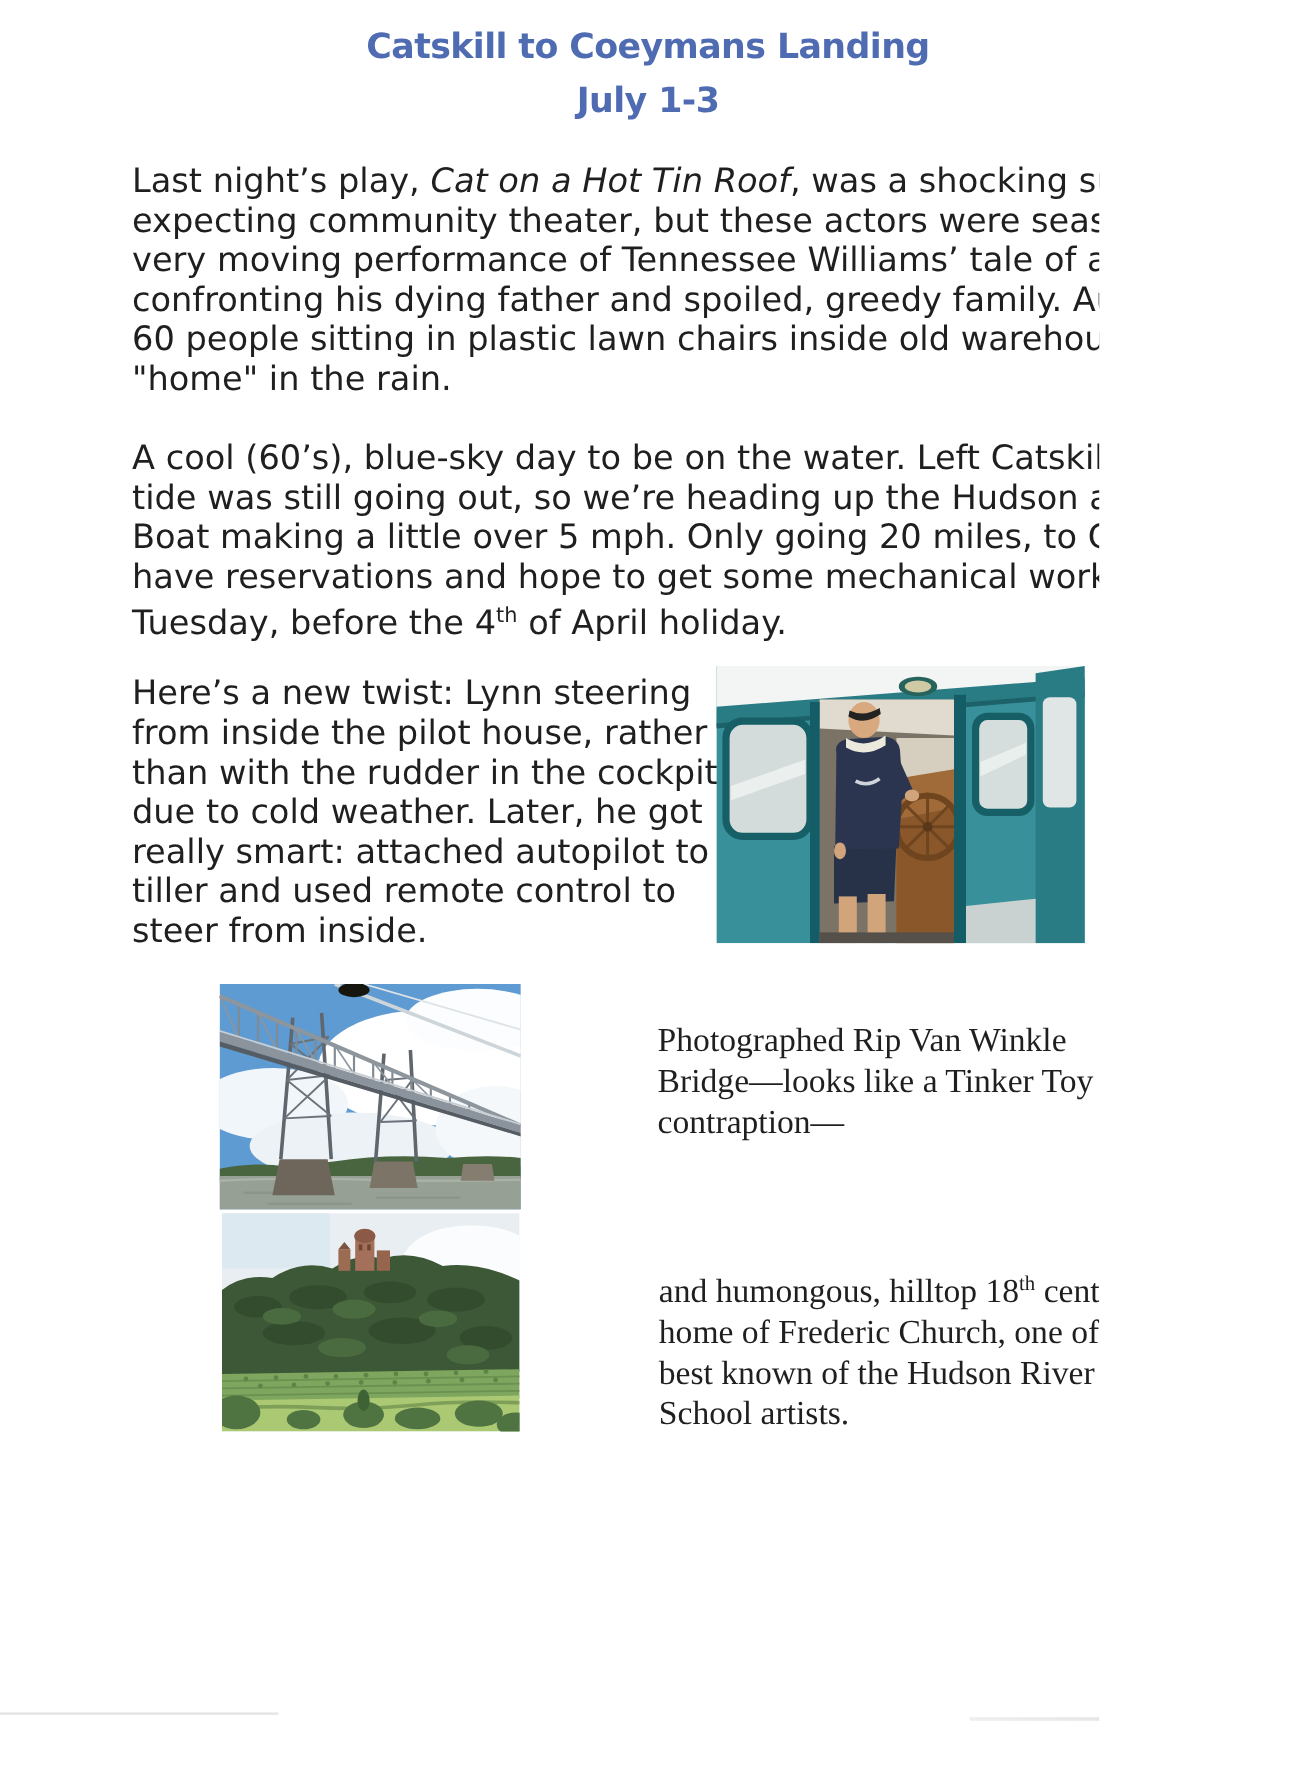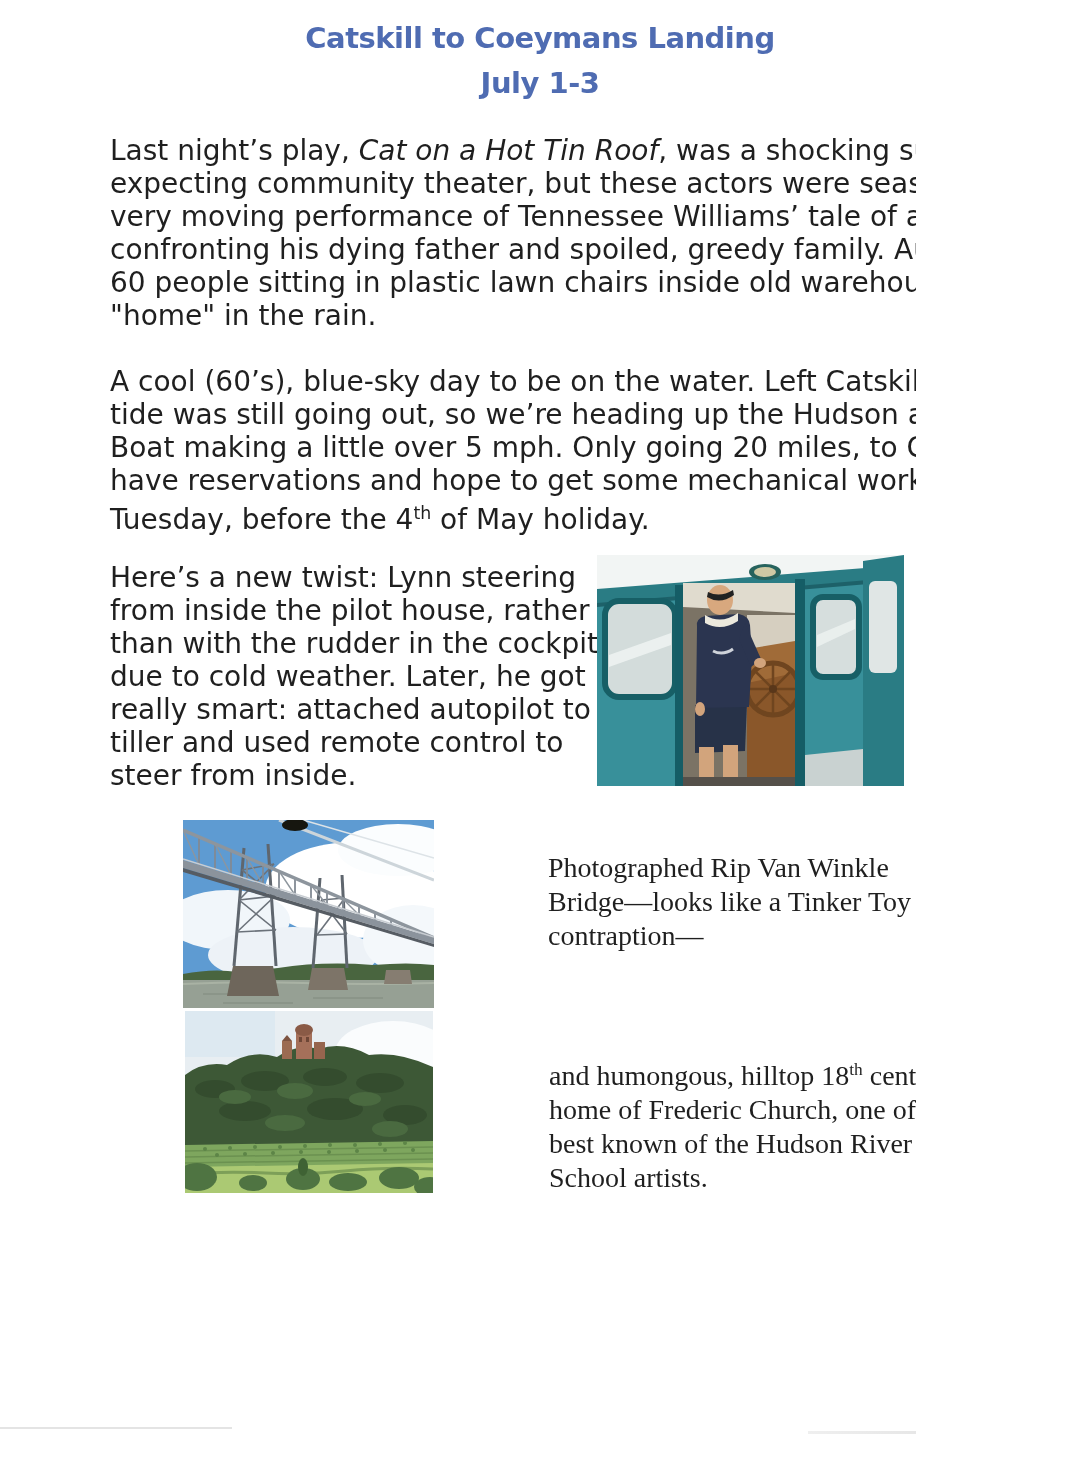--- a/index.html
+++ b/index.html
@@ -34,21 +34,21 @@
 expecting community theater, but these actors were seasoned pros. Gave a
 very moving performance of Tennessee Williams’ tale of a boozing son
 confronting his dying father and spoiled, greedy family. Audience was about
 60 people sitting in plastic lawn chairs inside old warehouse. Had to walk
 "home" in the rain.</span></div>
 
   <div class="txt" style="left:110px; top:365px;"><span>A cool (60’s), blue-sky day to be on the water. Left Catskill at 11:30, when
 tide was still going out, so we’re heading up the Hudson against the current.
 Boat making a little over 5 mph. Only going 20 miles, to Coeymans, where we
 have reservations and hope to get some mechanical work done on Monday and
-Tuesday, before the 4</span><span class="sup">th</span><span> of May holiday.</span></div>
+Tuesday, before the 4</span><span class="sup">th</span><span> of April holiday.</span></div>
 
   <div class="txt" style="left:110px; top:561px;">Here’s a new twist: Lynn steering
 from inside the pilot house, rather
 than with the rudder in the cockpit,
 due to cold weather. Later, he got
 really smart: attached autopilot to
 tiller and used remote control to
 steer from inside.</div>
 
   <div class="photo" style="left:597px; top:555px;" aria-label="Lynn steering from inside the teal pilot house of the boat">

